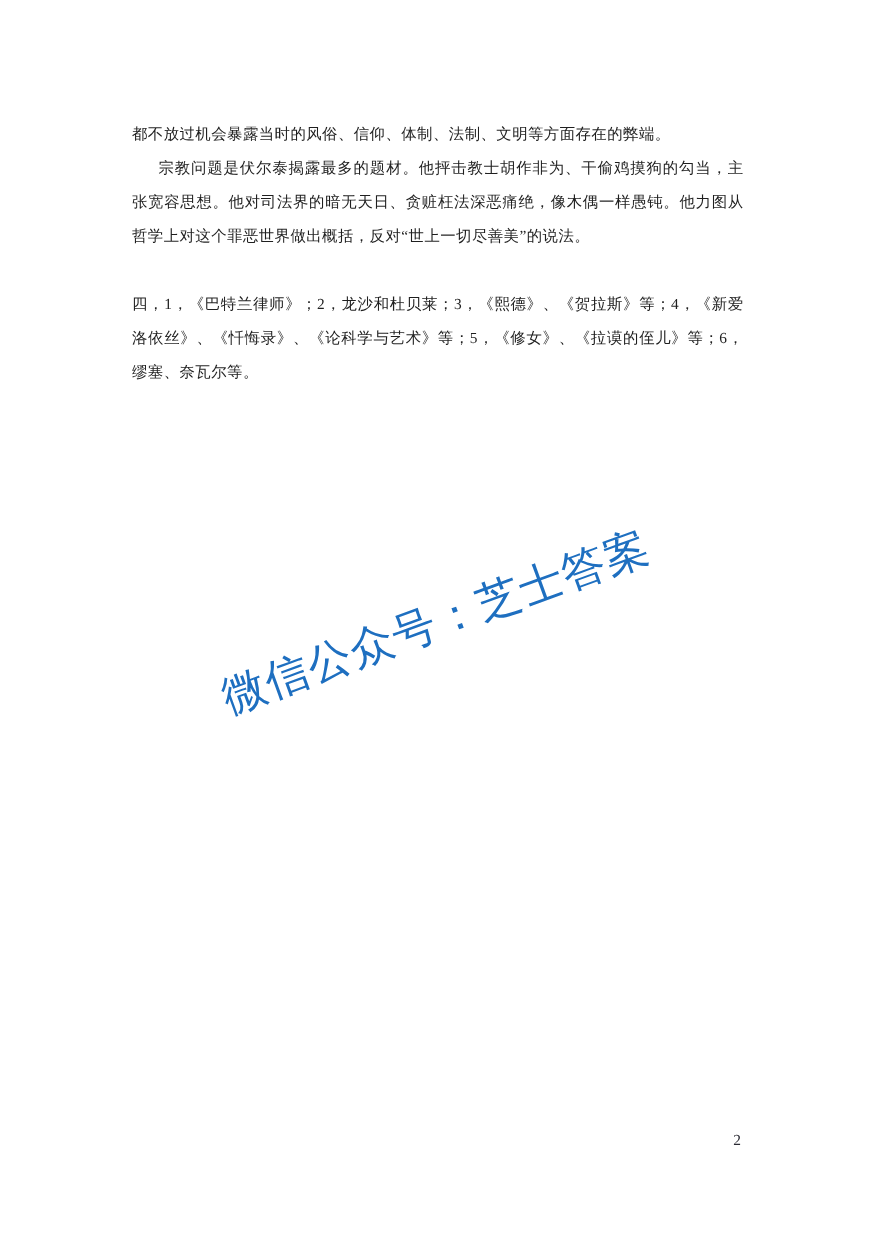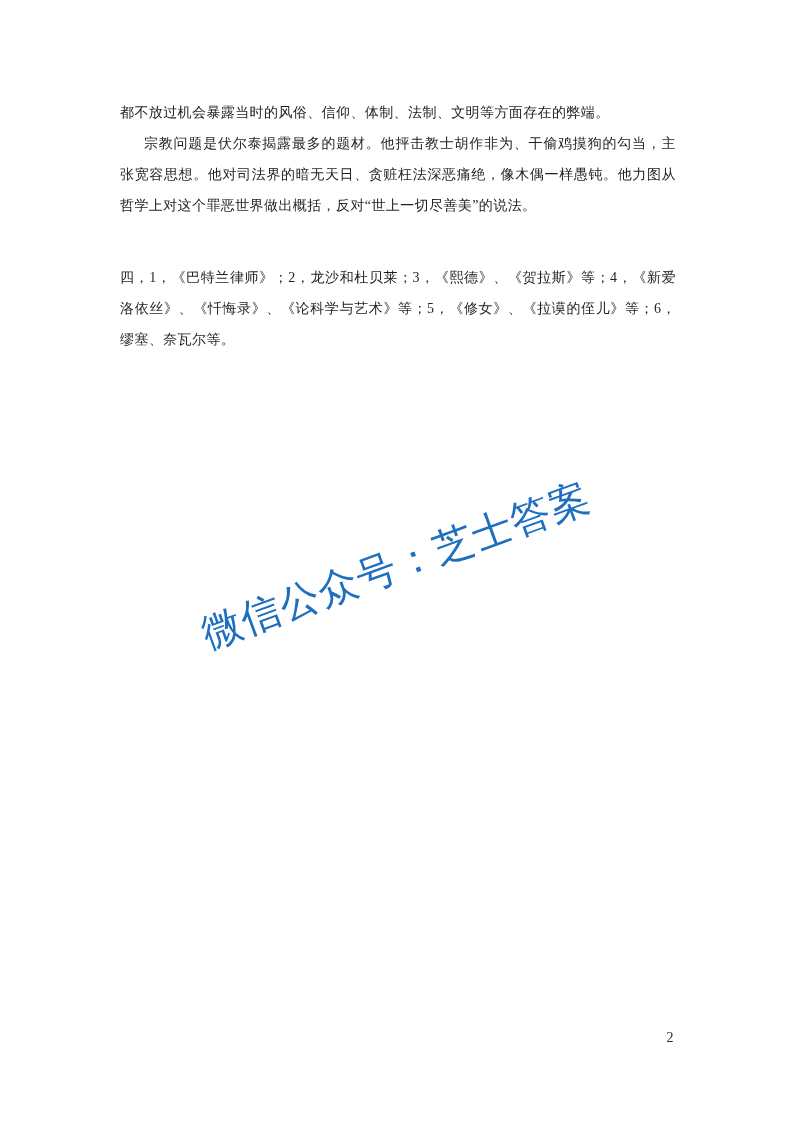--- a/index.html
+++ b/index.html
@@ -11,36 +11,36 @@
     position: relative;
     width: 793px;
     height: 1122px;
     background: #ffffff;
     overflow: hidden;
     font-family: "Liberation Serif", "DejaVu Serif", serif;
   }
   .text-block {
     position: absolute;
     left: 120px;
-    top: 97px;
+    top: 107px;
     width: 556px;
   }
   .text-block p {
     margin: 0;
     font-size: 14px;
     line-height: 31px;
     color: #1f1f1f;
     text-align: justify;
     letter-spacing: 0.4px;
   }
   .text-block p.indent {
     text-indent: 24px;
   }
   .text-block p.gap-before {
-    margin-top: 41px;
+    margin-top: 31px;
   }
   .watermark {
     position: absolute;
     left: 186px;
     top: 538px;
     width: 420px;
     text-align: center;
     white-space: nowrap;
     font-size: 40px;
     letter-spacing: 1px;

